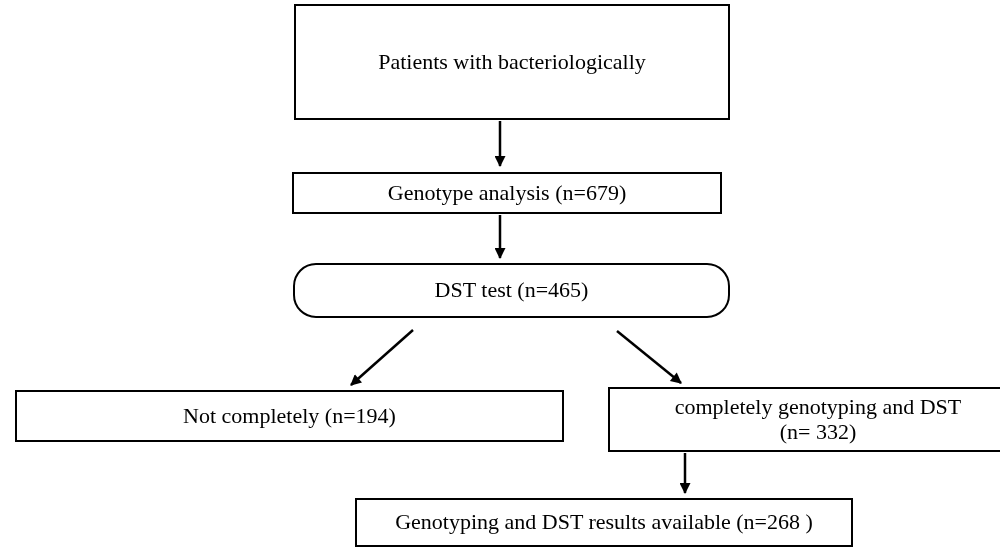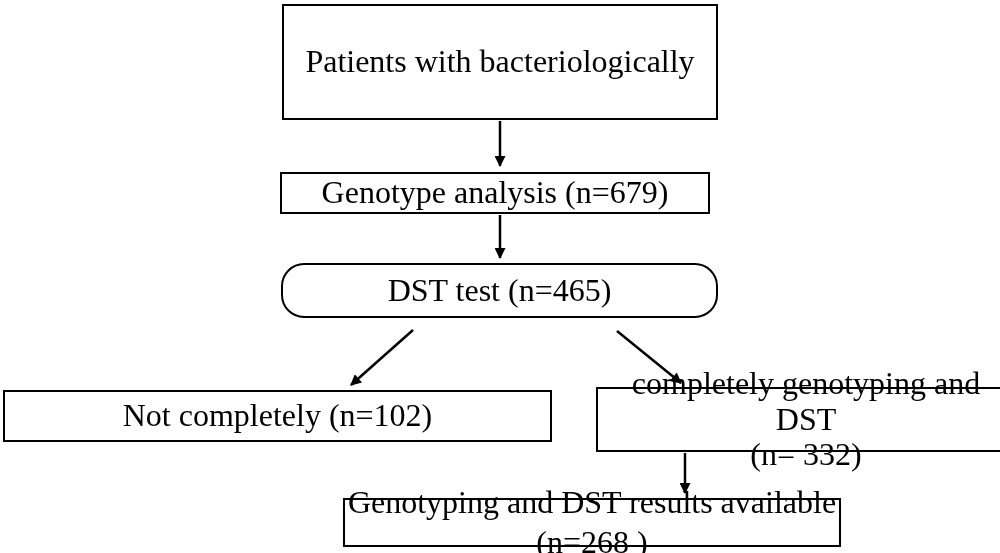--- a/index.html
+++ b/index.html
@@ -31,22 +31,23 @@
   .box {
     position: absolute;
     box-sizing: border-box;
     border: 2.5px solid #000000;
     background: #ffffff;
     display: flex;
     flex-direction: column;
     align-items: center;
     justify-content: center;
     text-align: center;
-    font-size: 32px;
+    font-size: 22px;
     line-height: 1.22;
+    margin-left: 12px;
   }
   .box.tight { line-height: 1.12; }
 
   #box-patients       { left: 282px; top: 4px;   width: 436px; height: 116px; }
   #box-genotype       { left: 280px; top: 172px; width: 430px; height: 42px; }
   #box-dst            { left: 281px; top: 263px; width: 437px; height: 55px; border-radius: 23px; }
   #box-not-completely { left: 3px;   top: 390px; width: 549px; height: 52px; }
   #box-completely     { left: 596px; top: 387px; width: 420px; height: 65px; }
   #box-available      { left: 343px; top: 498px; width: 498px; height: 49px; }
 </style>
@@ -74,21 +75,21 @@
 
   <div class="box" id="box-genotype">
     <div>Genotype analysis (n=679)</div>
   </div>
 
   <div class="box" id="box-dst">
     <div>DST test (n=465)</div>
   </div>
 
   <div class="box" id="box-not-completely">
-    <div>Not completely (n=102)</div>
+    <div>Not completely (n=194)</div>
   </div>
 
   <div class="box tight" id="box-completely">
     <div>completely genotyping and DST</div>
     <div>(n= 332)</div>
   </div>
 
   <div class="box" id="box-available">
     <div>Genotyping and DST results available (n=268 )</div>
   </div>

